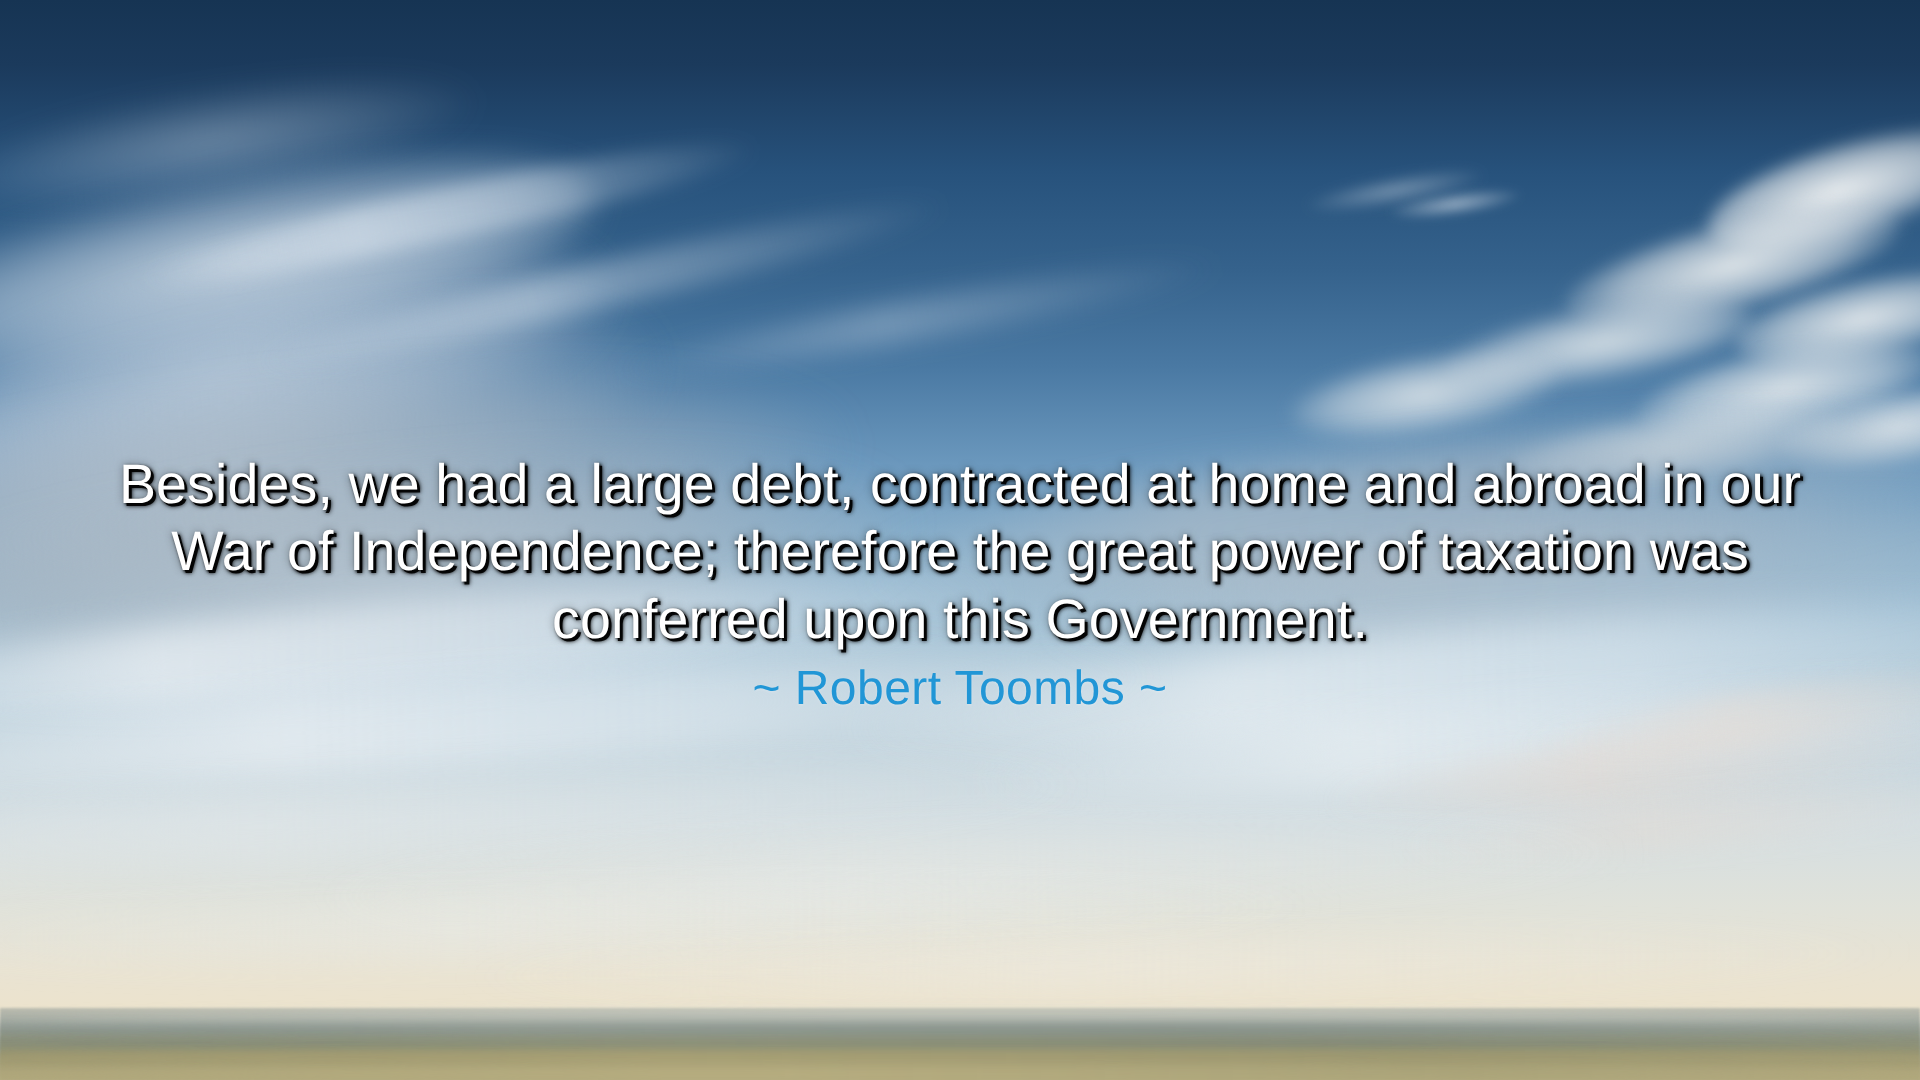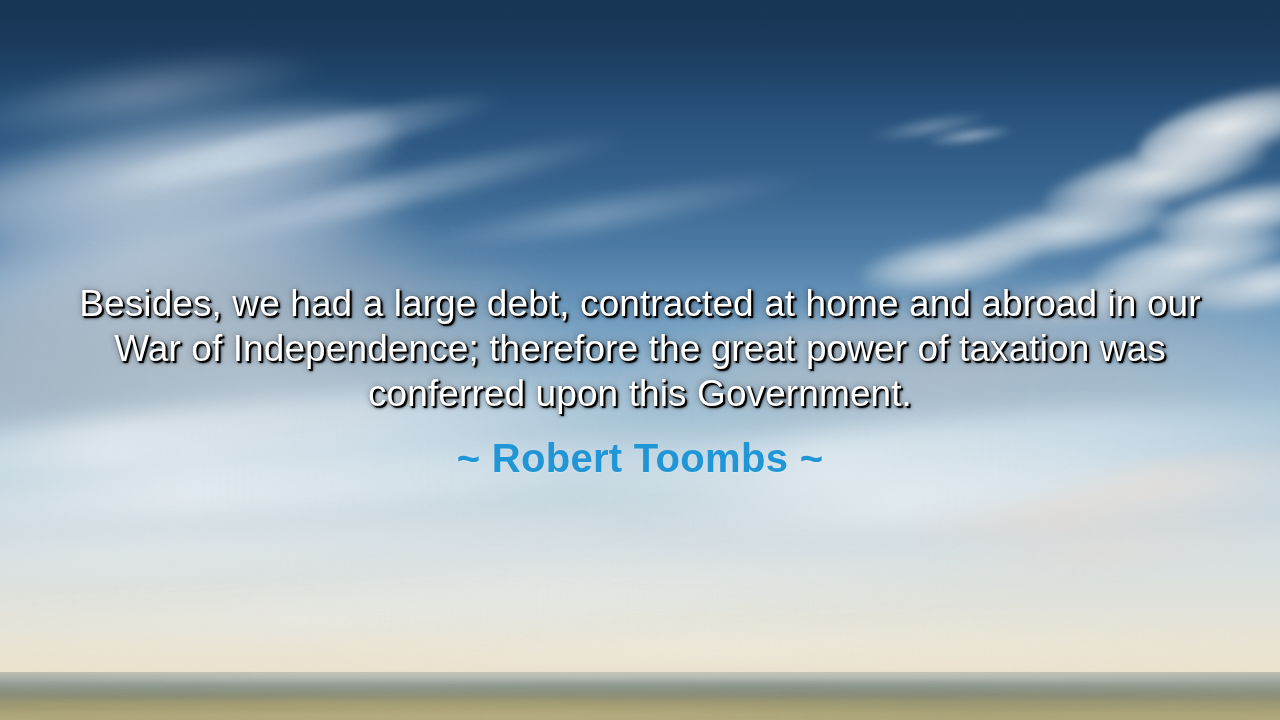--- a/index.html
+++ b/index.html
@@ -94,33 +94,34 @@
     line-height:45px;
     font-weight:400;
     color:#ffffff;
     letter-spacing:0.1px;
     text-shadow:
       2px 2px 0 rgba(0,0,0,.92),
       2px 2px 3px rgba(0,0,0,.85),
       1px 1px 2px rgba(0,0,0,.7),
       0 0 6px rgba(0,0,0,.35);
     white-space:normal;
+    margin-top:19px;
   }
   .attribution {
     position:absolute;
     left:0;
     right:0;
     top:438px;
     text-align:center;
   }
   .attribution-text {
     font-family:"Liberation Sans", sans-serif;
-    font-size:40px;
+    font-size:32px;
     line-height:40px;
-    font-weight:700;
+    font-weight:400;
     color:#2196d6;
     letter-spacing:0.3px;
     text-shadow:0 1px 2px rgba(255,255,255,.25);
   }
 </style>
 </head>
 <body>
 
 <div id="stage">
 

